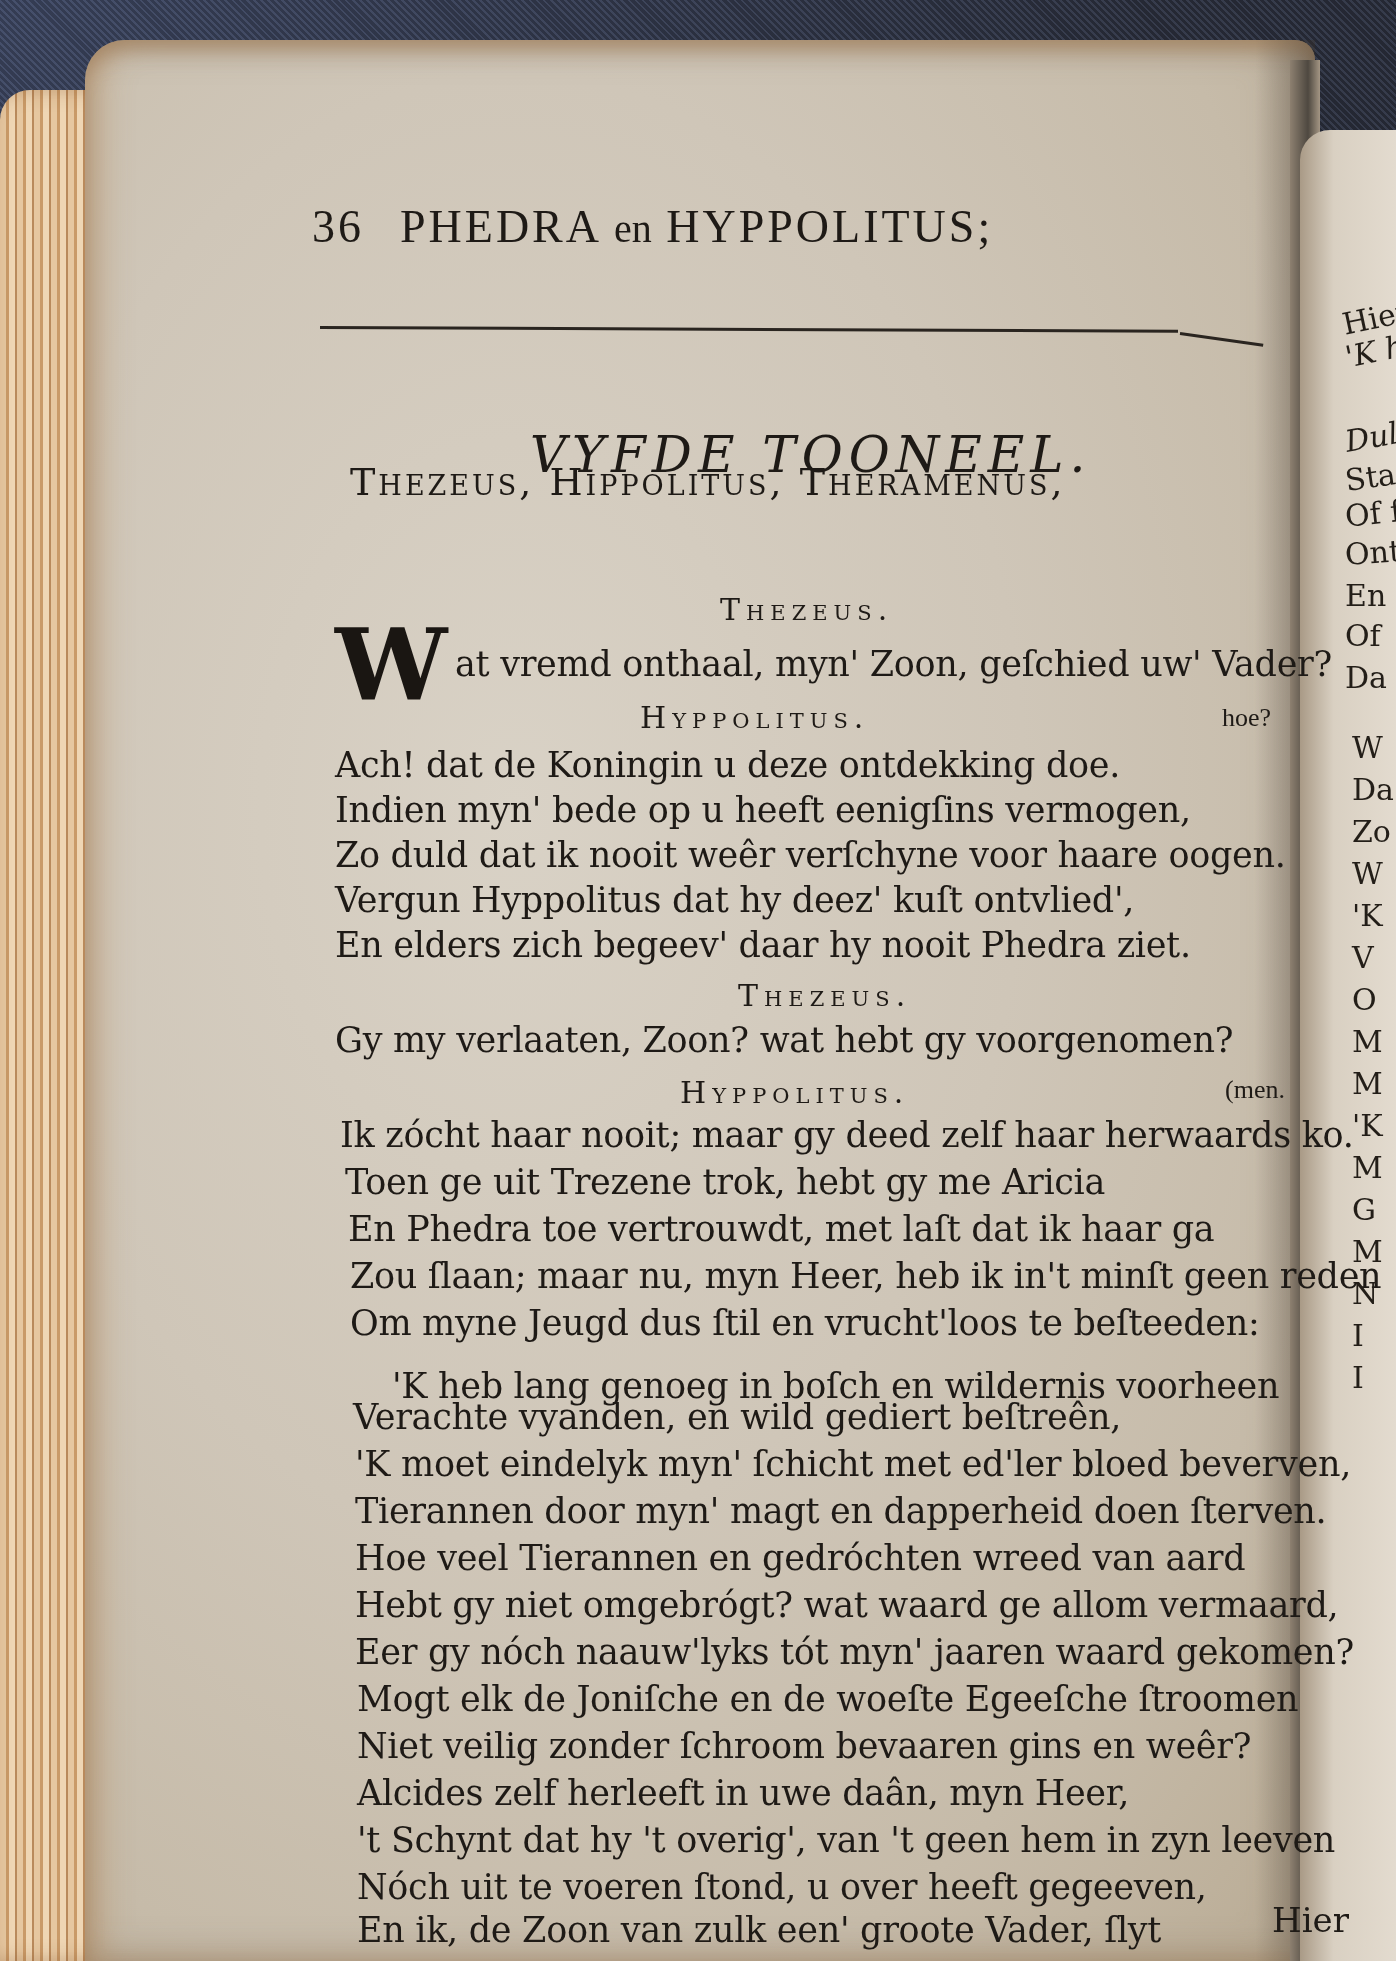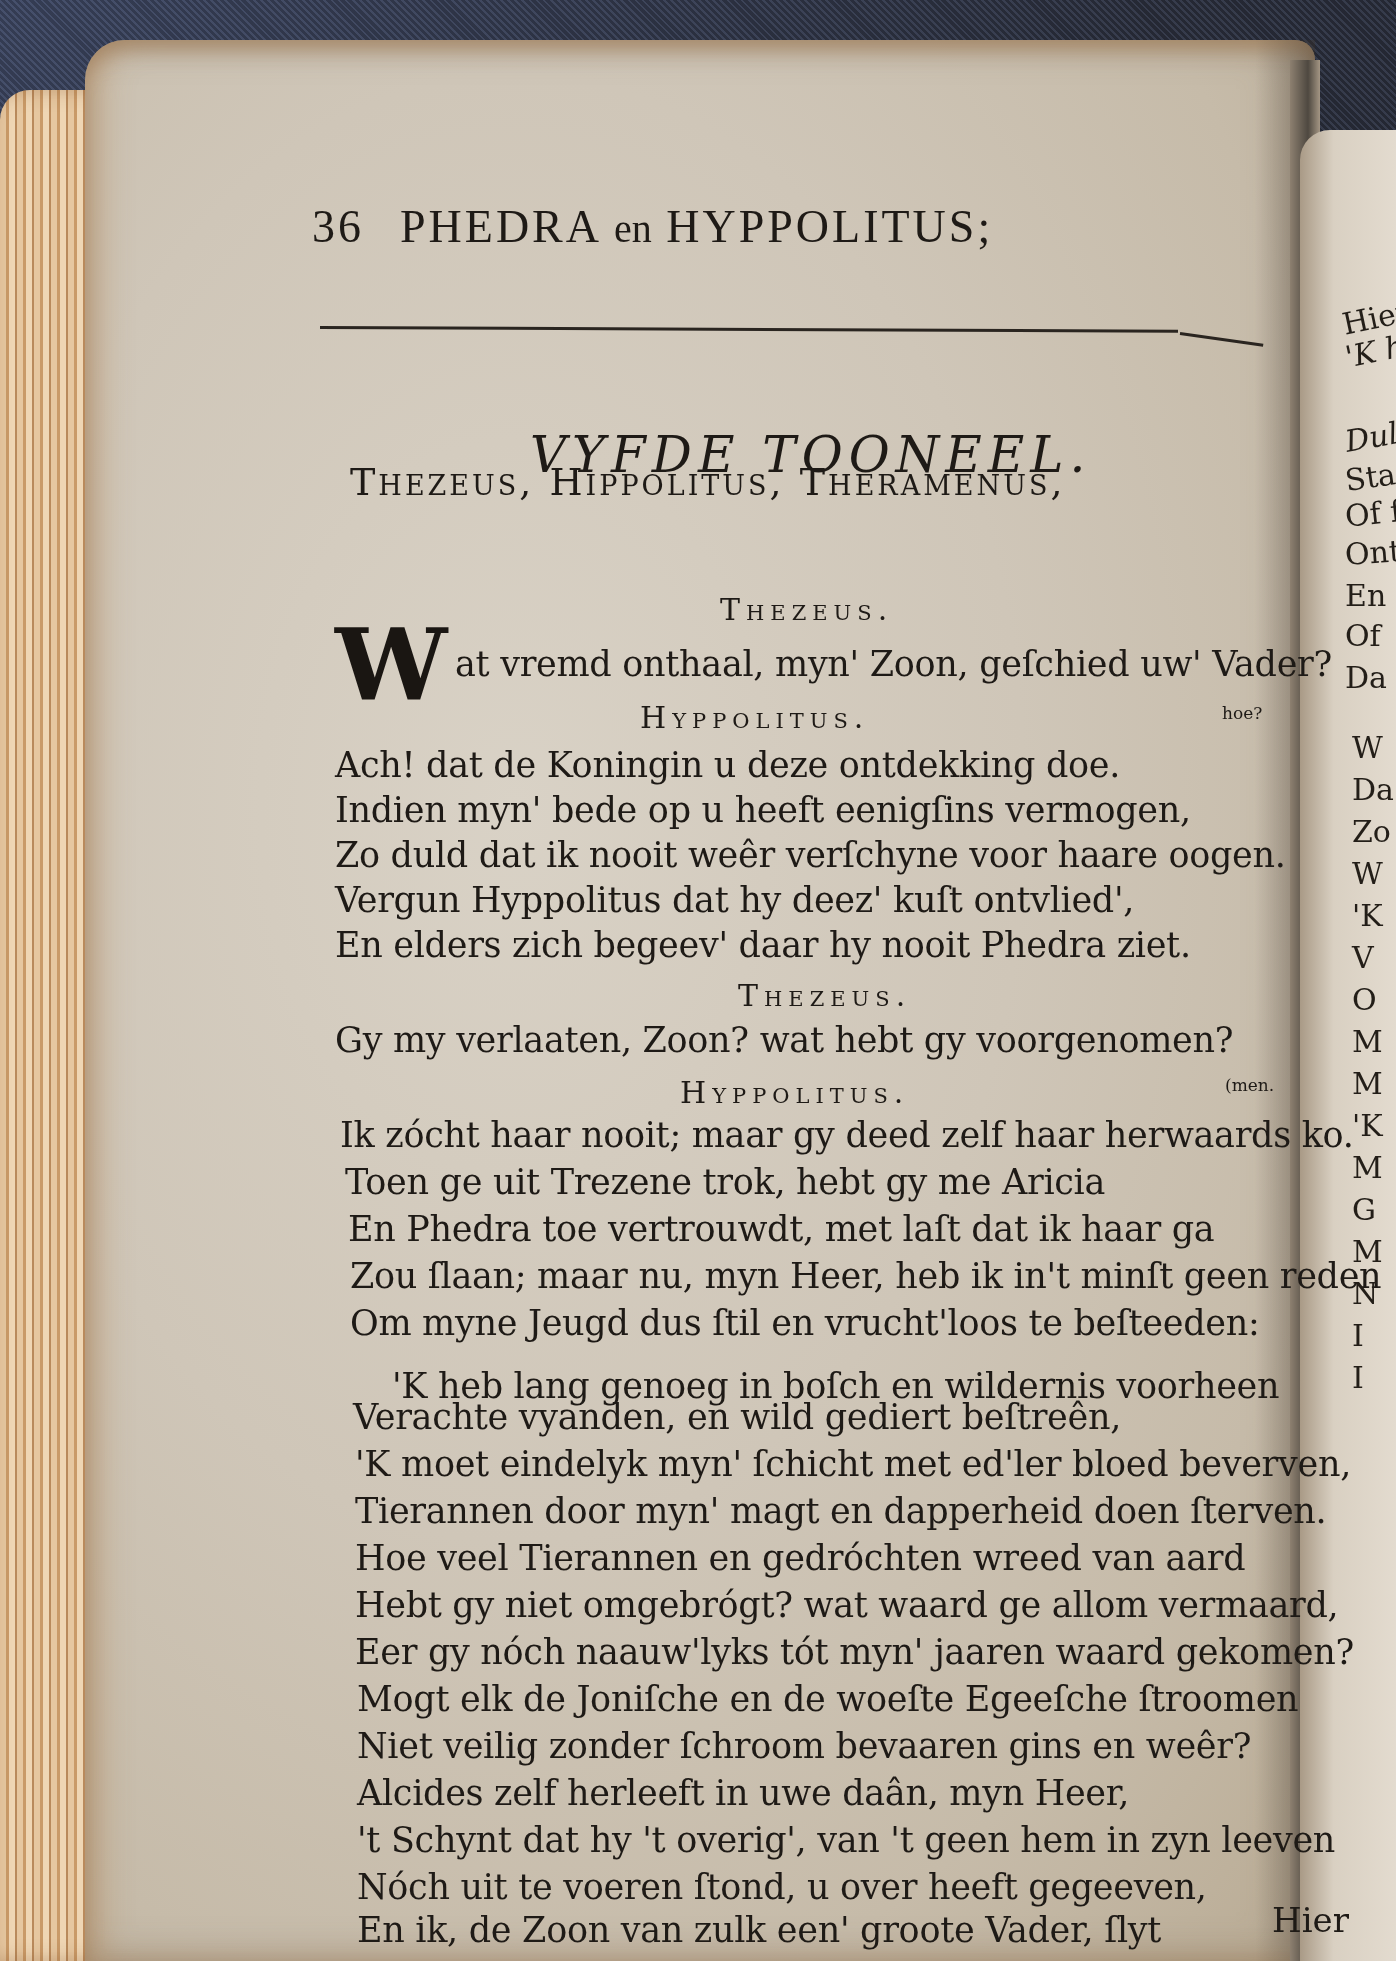--- a/index.html
+++ b/index.html
@@ -54,21 +54,21 @@
     position:absolute; left:1180px; top:332px; width:84px; height:3px;
     background:#2a2520; transform:rotate(8deg); transform-origin:left;
   }
   .scene-title { top:395px; left:530px; font-size:50px; letter-spacing:6px; font-style:italic;margin-top:31px; }
   .cast { top:460px; left:350px; font-size:38px; letter-spacing:3px; font-variant:small-caps; }
   .speaker { font-size:30px; letter-spacing:6px; font-variant:small-caps; }
   .verse { font-size:35px; letter-spacing:-0.3px; }
   .dropcap {
     position:absolute; left:335px; top:615px; font-size:100px; line-height:1; font-weight:bold; color:#1a1612;
   }
-  .margin-note { font-size:17px; }
+  .margin-note { font-size:26px;font-family:Liberation Serif, serif; }
   .catchword { font-size:34px; }
   .right-line { font-size:30px; color:#231e18; position:absolute; white-space:nowrap; }
 </style>
 </head>
 <body>
 
 <div class="backdrop"></div>
 <div class="page-edges"></div>
 <div class="page-main"></div>
 <div class="gutter"></div>

